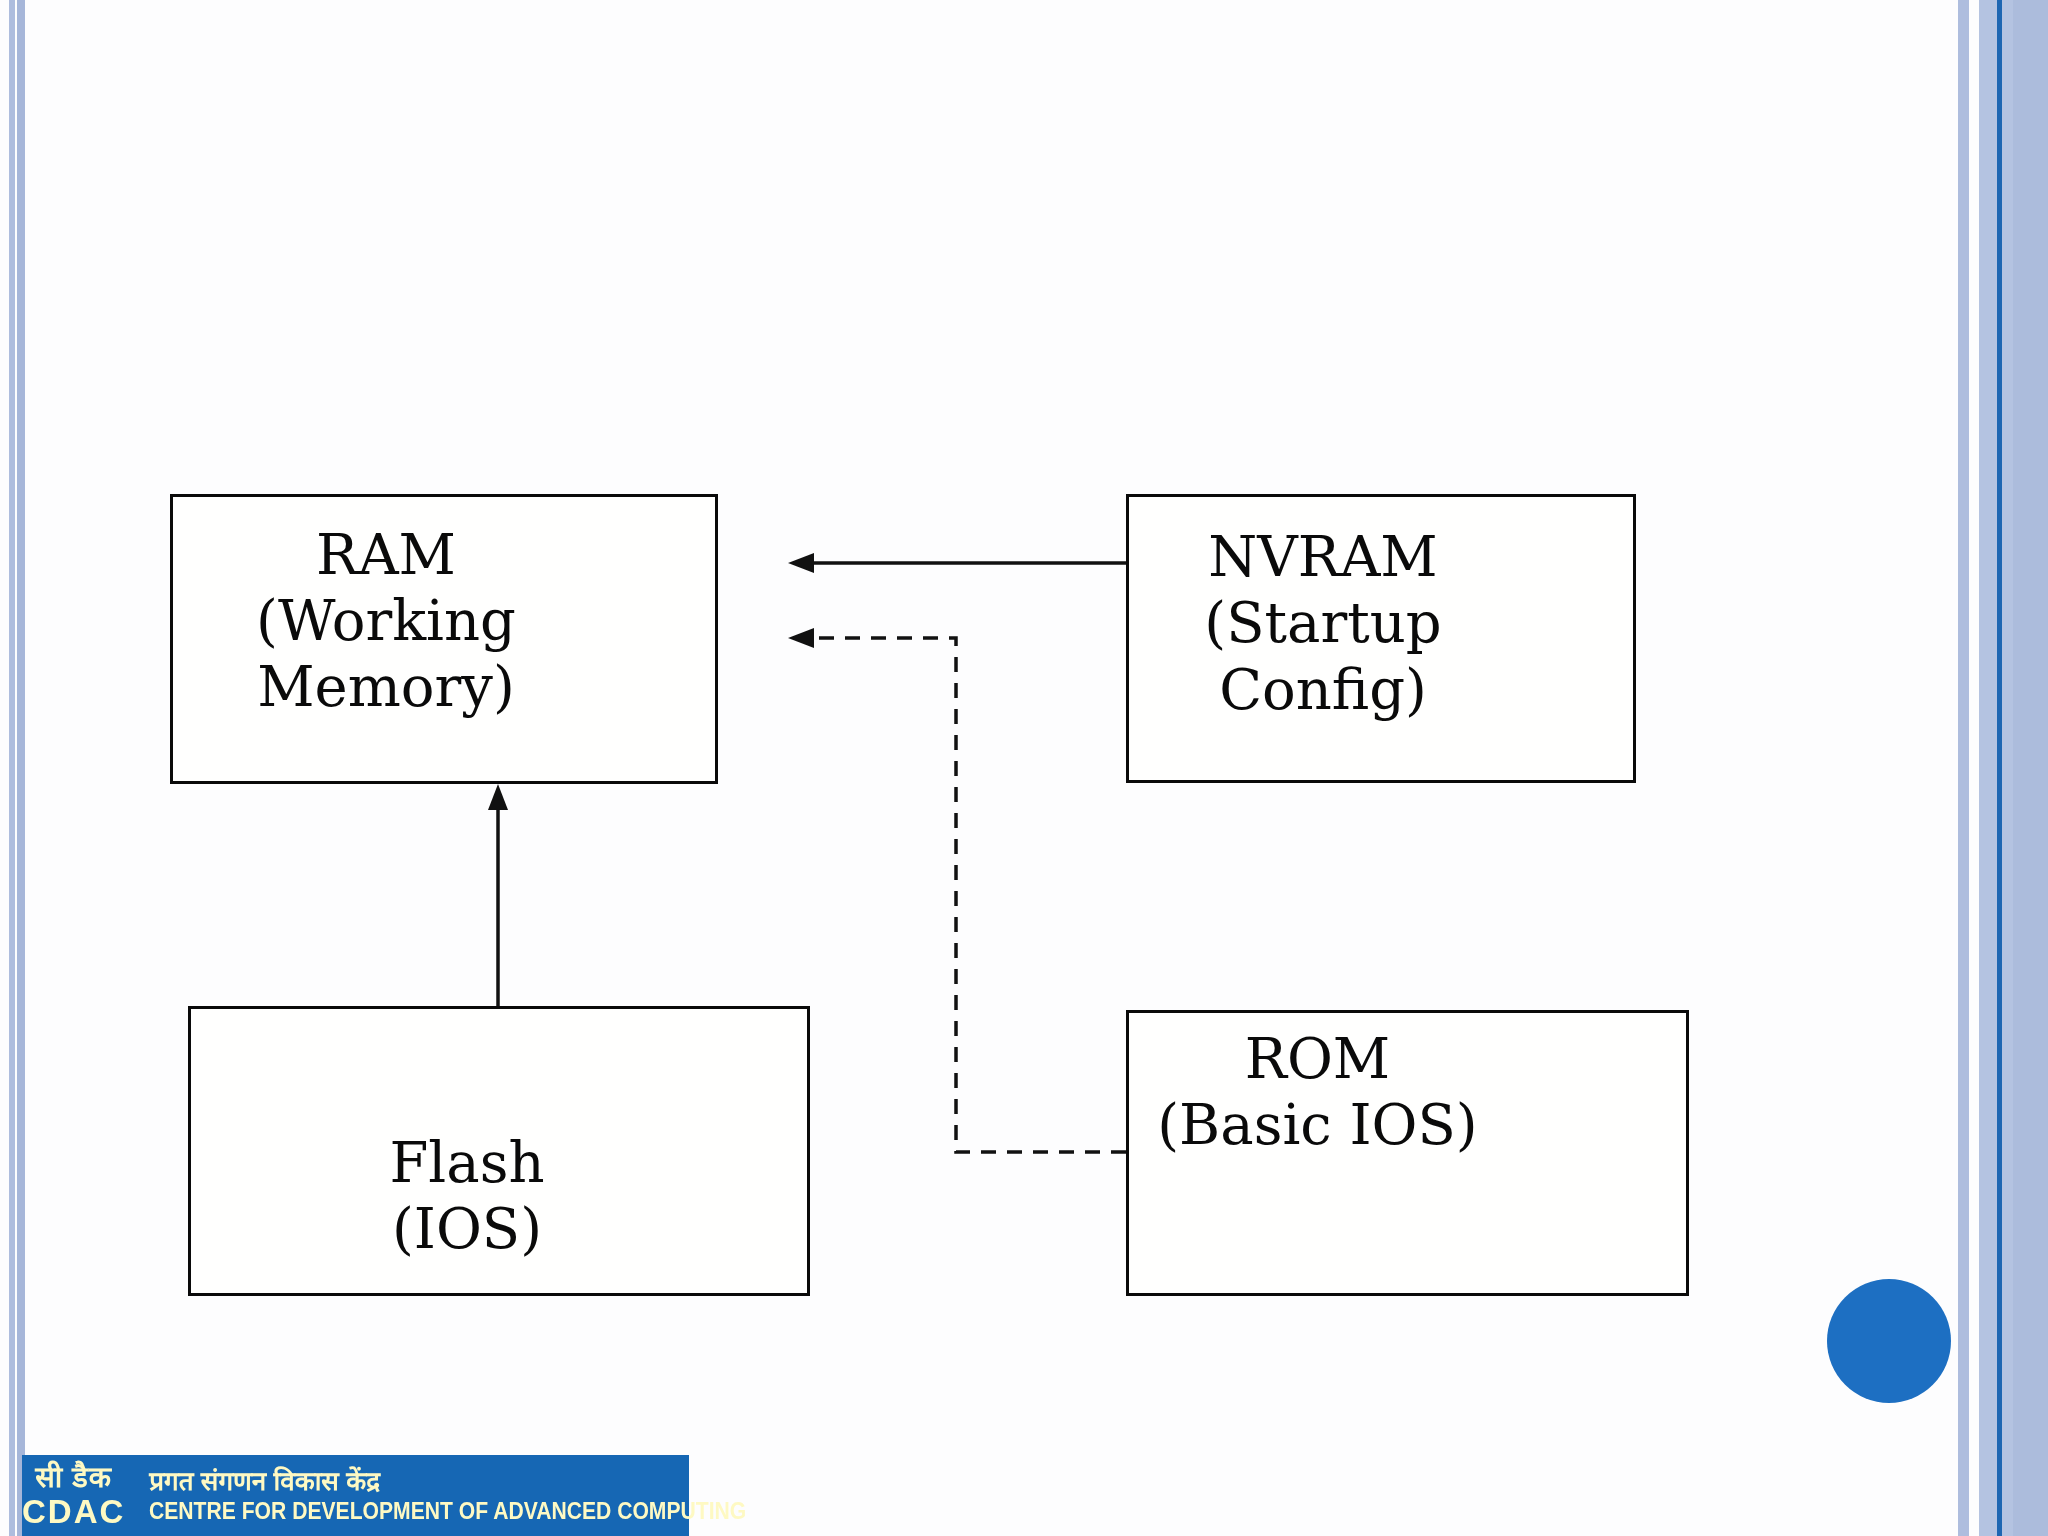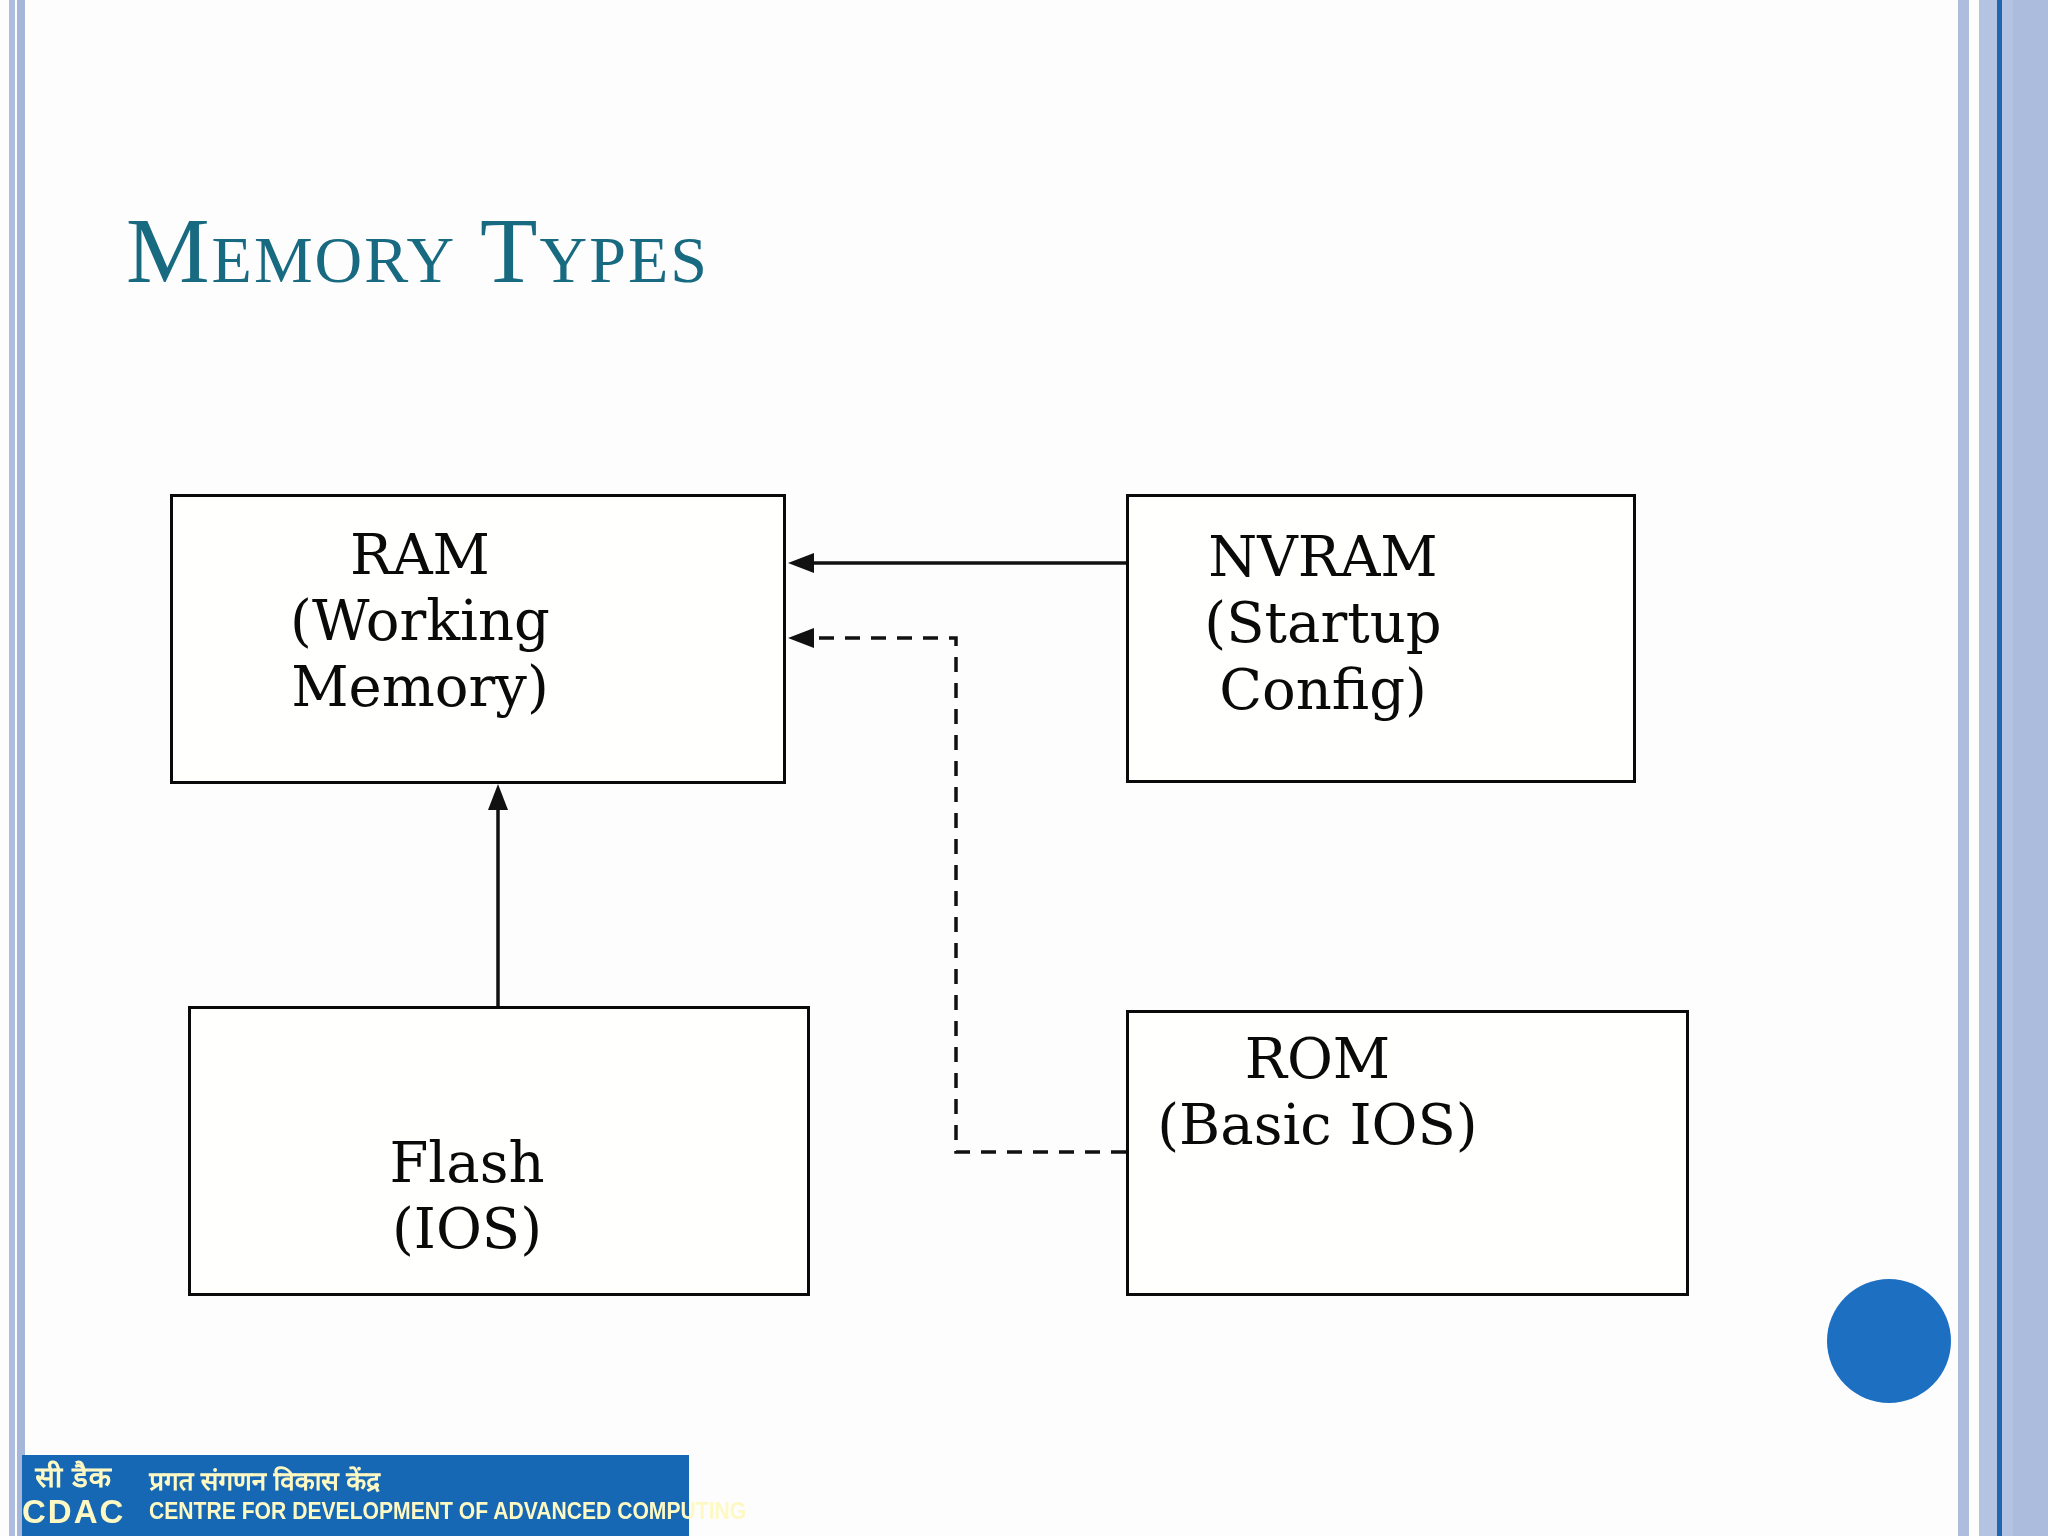--- a/index.html
+++ b/index.html
@@ -24,21 +24,21 @@
     color:#186a80; white-space:nowrap;
   }
 
   .membox {
     position:absolute; background:#fffffe;
     border:3px solid #0a0a0a; box-sizing:border-box;
     display:flex; flex-direction:column; justify-content:center; align-items:center;
     font-family:"DejaVu Serif", serif; font-size:56px; line-height:1.18;
     color:#0a0a0a; text-align:center;
   }
-  .box-ram   { left:170px;  top:494px;  width:616px; height:290px; padding:0 116px 36px 0; }
+  .box-ram   { left:170px;  top:494px;  width:548px; height:290px; padding:0 116px 36px 0; }
   .box-nvram { left:1126px; top:494px;  width:510px; height:289px; padding:0 116px 30px 0; }
   .box-flash { left:188px;  top:1006px; width:622px; height:290px; padding:90px 64px 0 0; }
   .box-rom   { left:1126px; top:1010px; width:563px; height:286px; padding:4px 180px 126px 0; }
 
   svg.arrow-layer { position:absolute; left:0; top:0; pointer-events:none; }
 
   .deco-circle {
     position:absolute; left:1827px; top:1279px; width:124px; height:124px;
     border-radius:50%; background:#1d6fc2;
   }
@@ -69,21 +69,20 @@
 
 <div class="slide">
 
   <div class="stripe stripe-l1"></div>
   <div class="stripe stripe-l2"></div>
   <div class="stripe stripe-r1"></div>
   <div class="stripe band-r"></div>
   <div class="stripe band-r2"></div>
   <div class="stripe line-r"></div>
 
-  <div class="page-title">Memory Types</div>
 
   <div class="membox box-ram">
     <div>RAM</div>
     <div>(Working Memory)</div>
   </div>
 
   <div class="membox box-nvram">
     <div>NVRAM</div>
     <div>(Startup Config)</div>
   </div>

